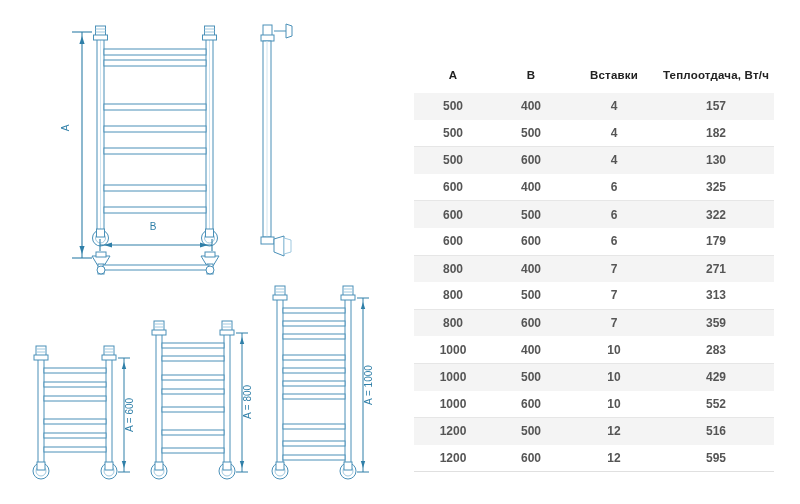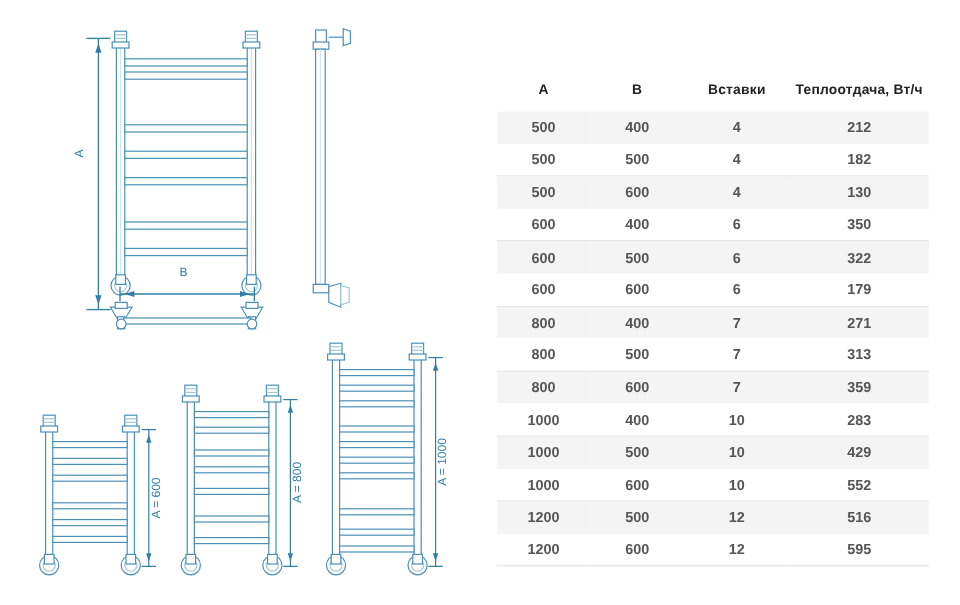--- a/index.html
+++ b/index.html
@@ -260,39 +260,39 @@
           <th class="col-b">B</th>
           <th class="col-ins">Вставки</th>
           <th class="col-heat">Теплоотдача, Вт/ч</th>
         </tr>
       </thead>
       <tbody id="tbody">
           <tr class="odd">
             <td class="col-a">500</td>
             <td class="col-b">400</td>
             <td class="col-ins">4</td>
-            <td class="col-heat">212</td>
+            <td class="col-heat">157</td>
           </tr>
           <tr class="even ruled">
             <td class="col-a">500</td>
             <td class="col-b">500</td>
             <td class="col-ins">4</td>
             <td class="col-heat">182</td>
           </tr>
           <tr class="odd">
             <td class="col-a">500</td>
             <td class="col-b">600</td>
             <td class="col-ins">4</td>
             <td class="col-heat">130</td>
           </tr>
           <tr class="even ruled">
             <td class="col-a">600</td>
             <td class="col-b">400</td>
             <td class="col-ins">6</td>
-            <td class="col-heat">350</td>
+            <td class="col-heat">325</td>
           </tr>
           <tr class="odd">
             <td class="col-a">600</td>
             <td class="col-b">500</td>
             <td class="col-ins">6</td>
             <td class="col-heat">322</td>
           </tr>
           <tr class="even ruled">
             <td class="col-a">600</td>
             <td class="col-b">600</td>

